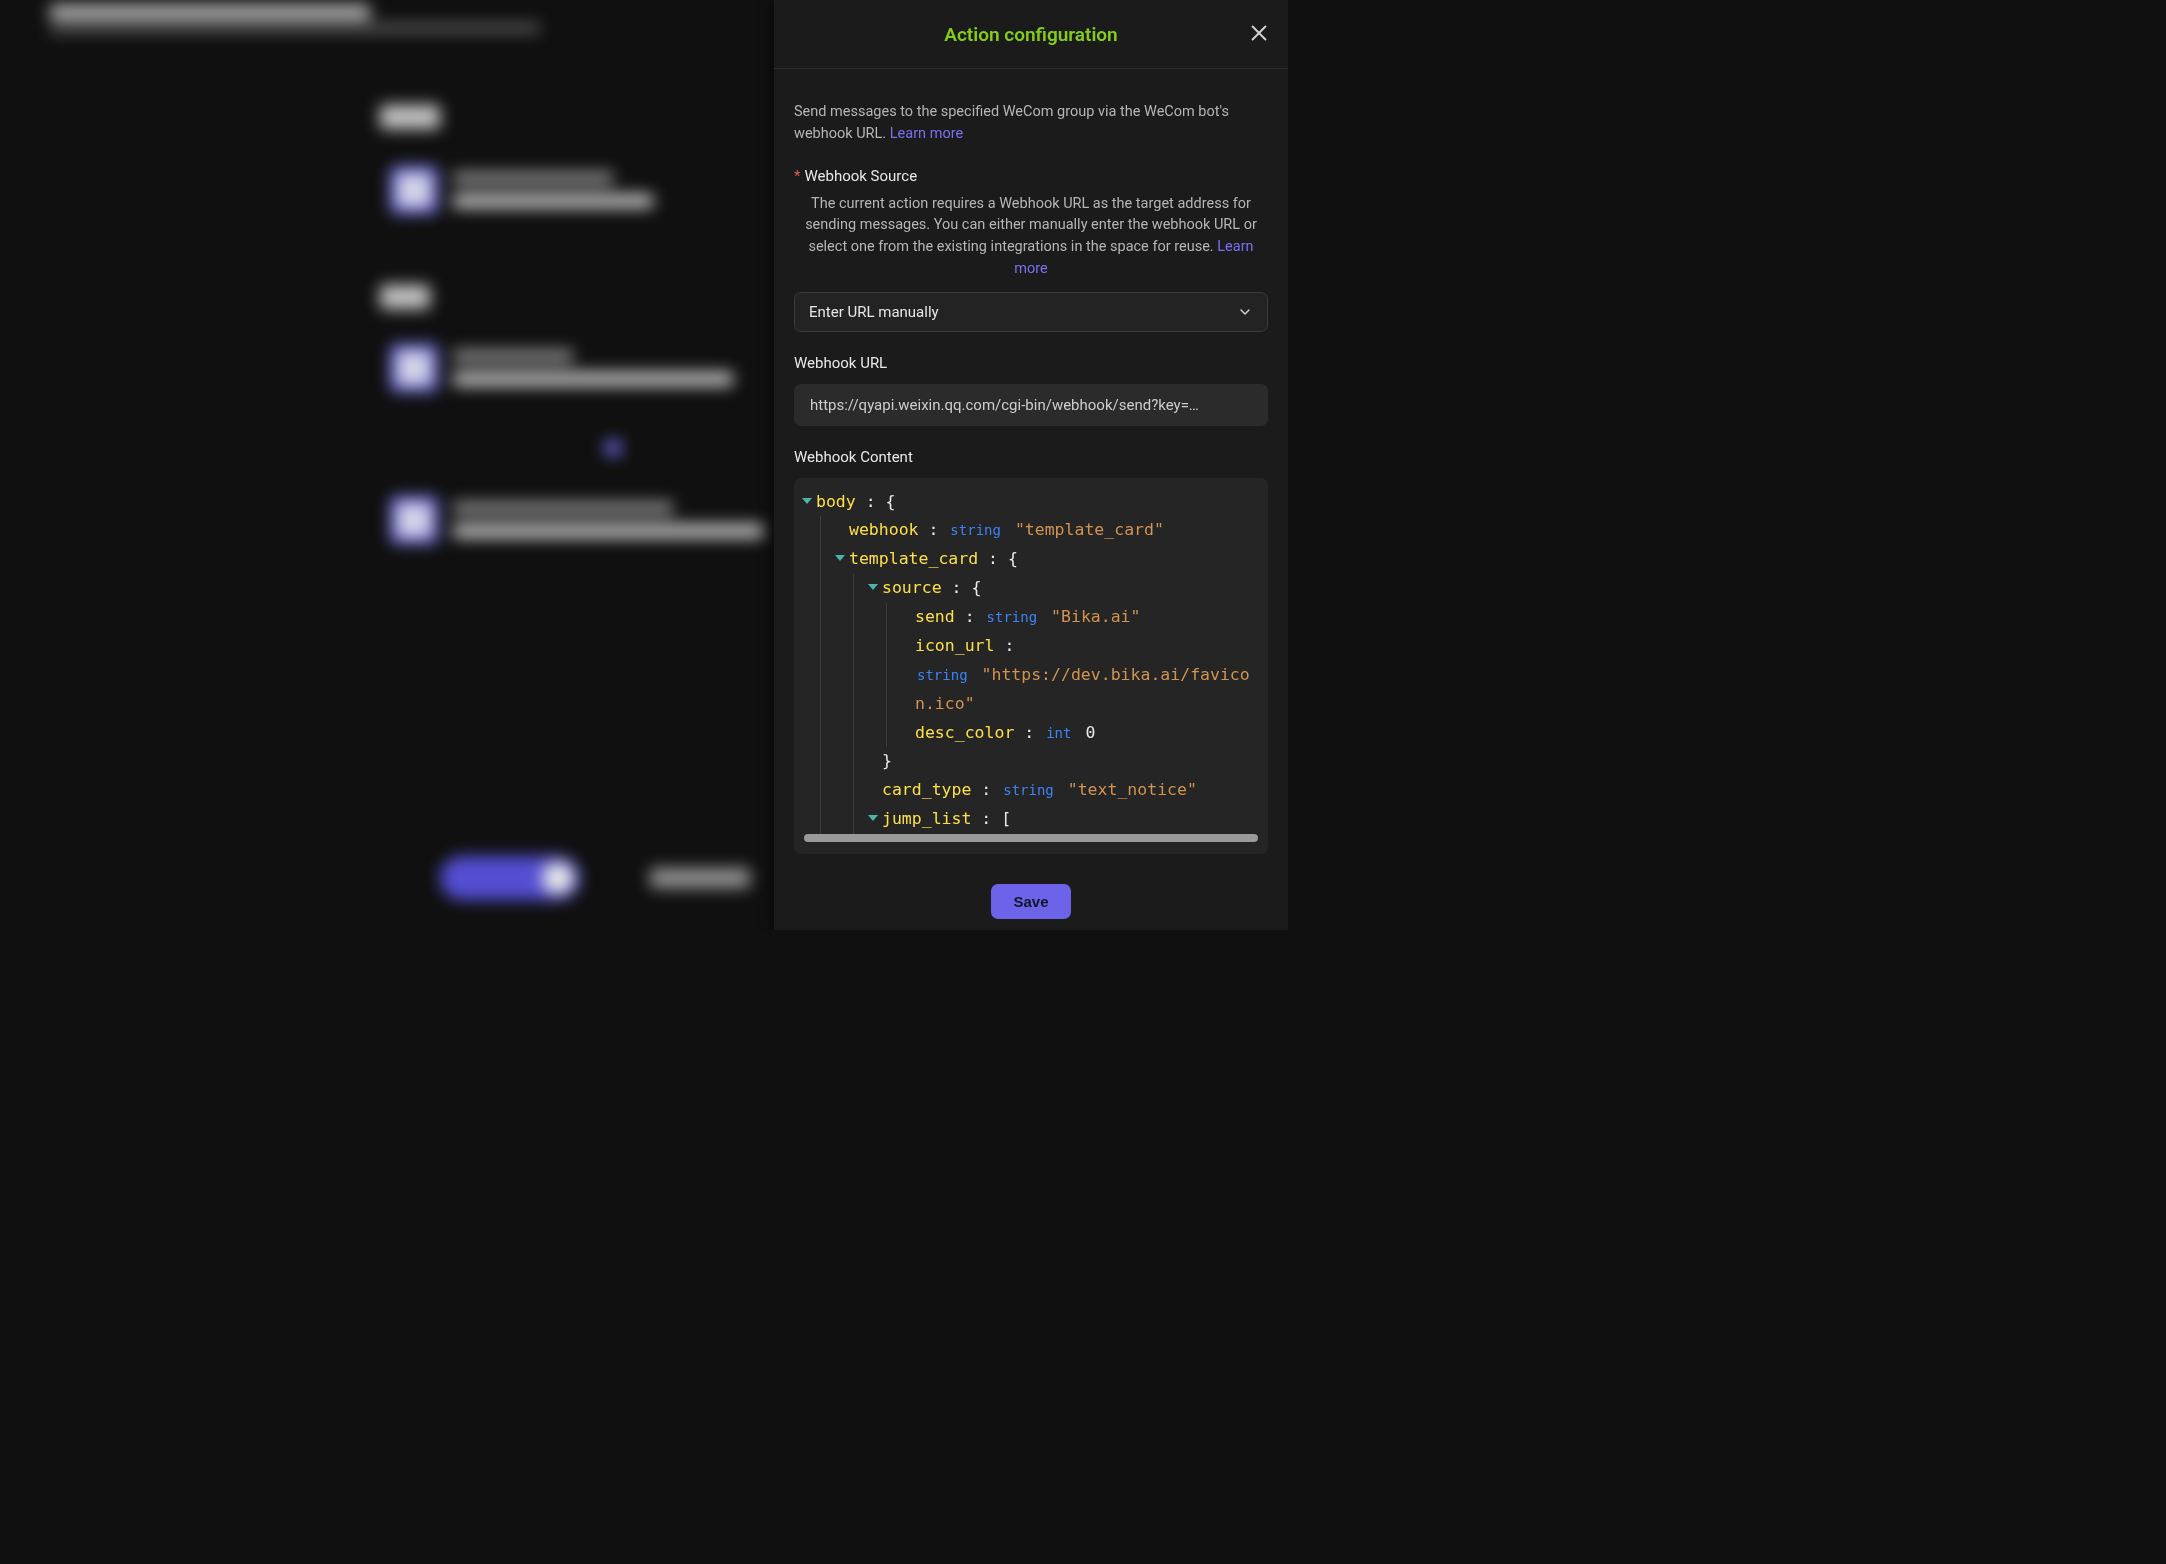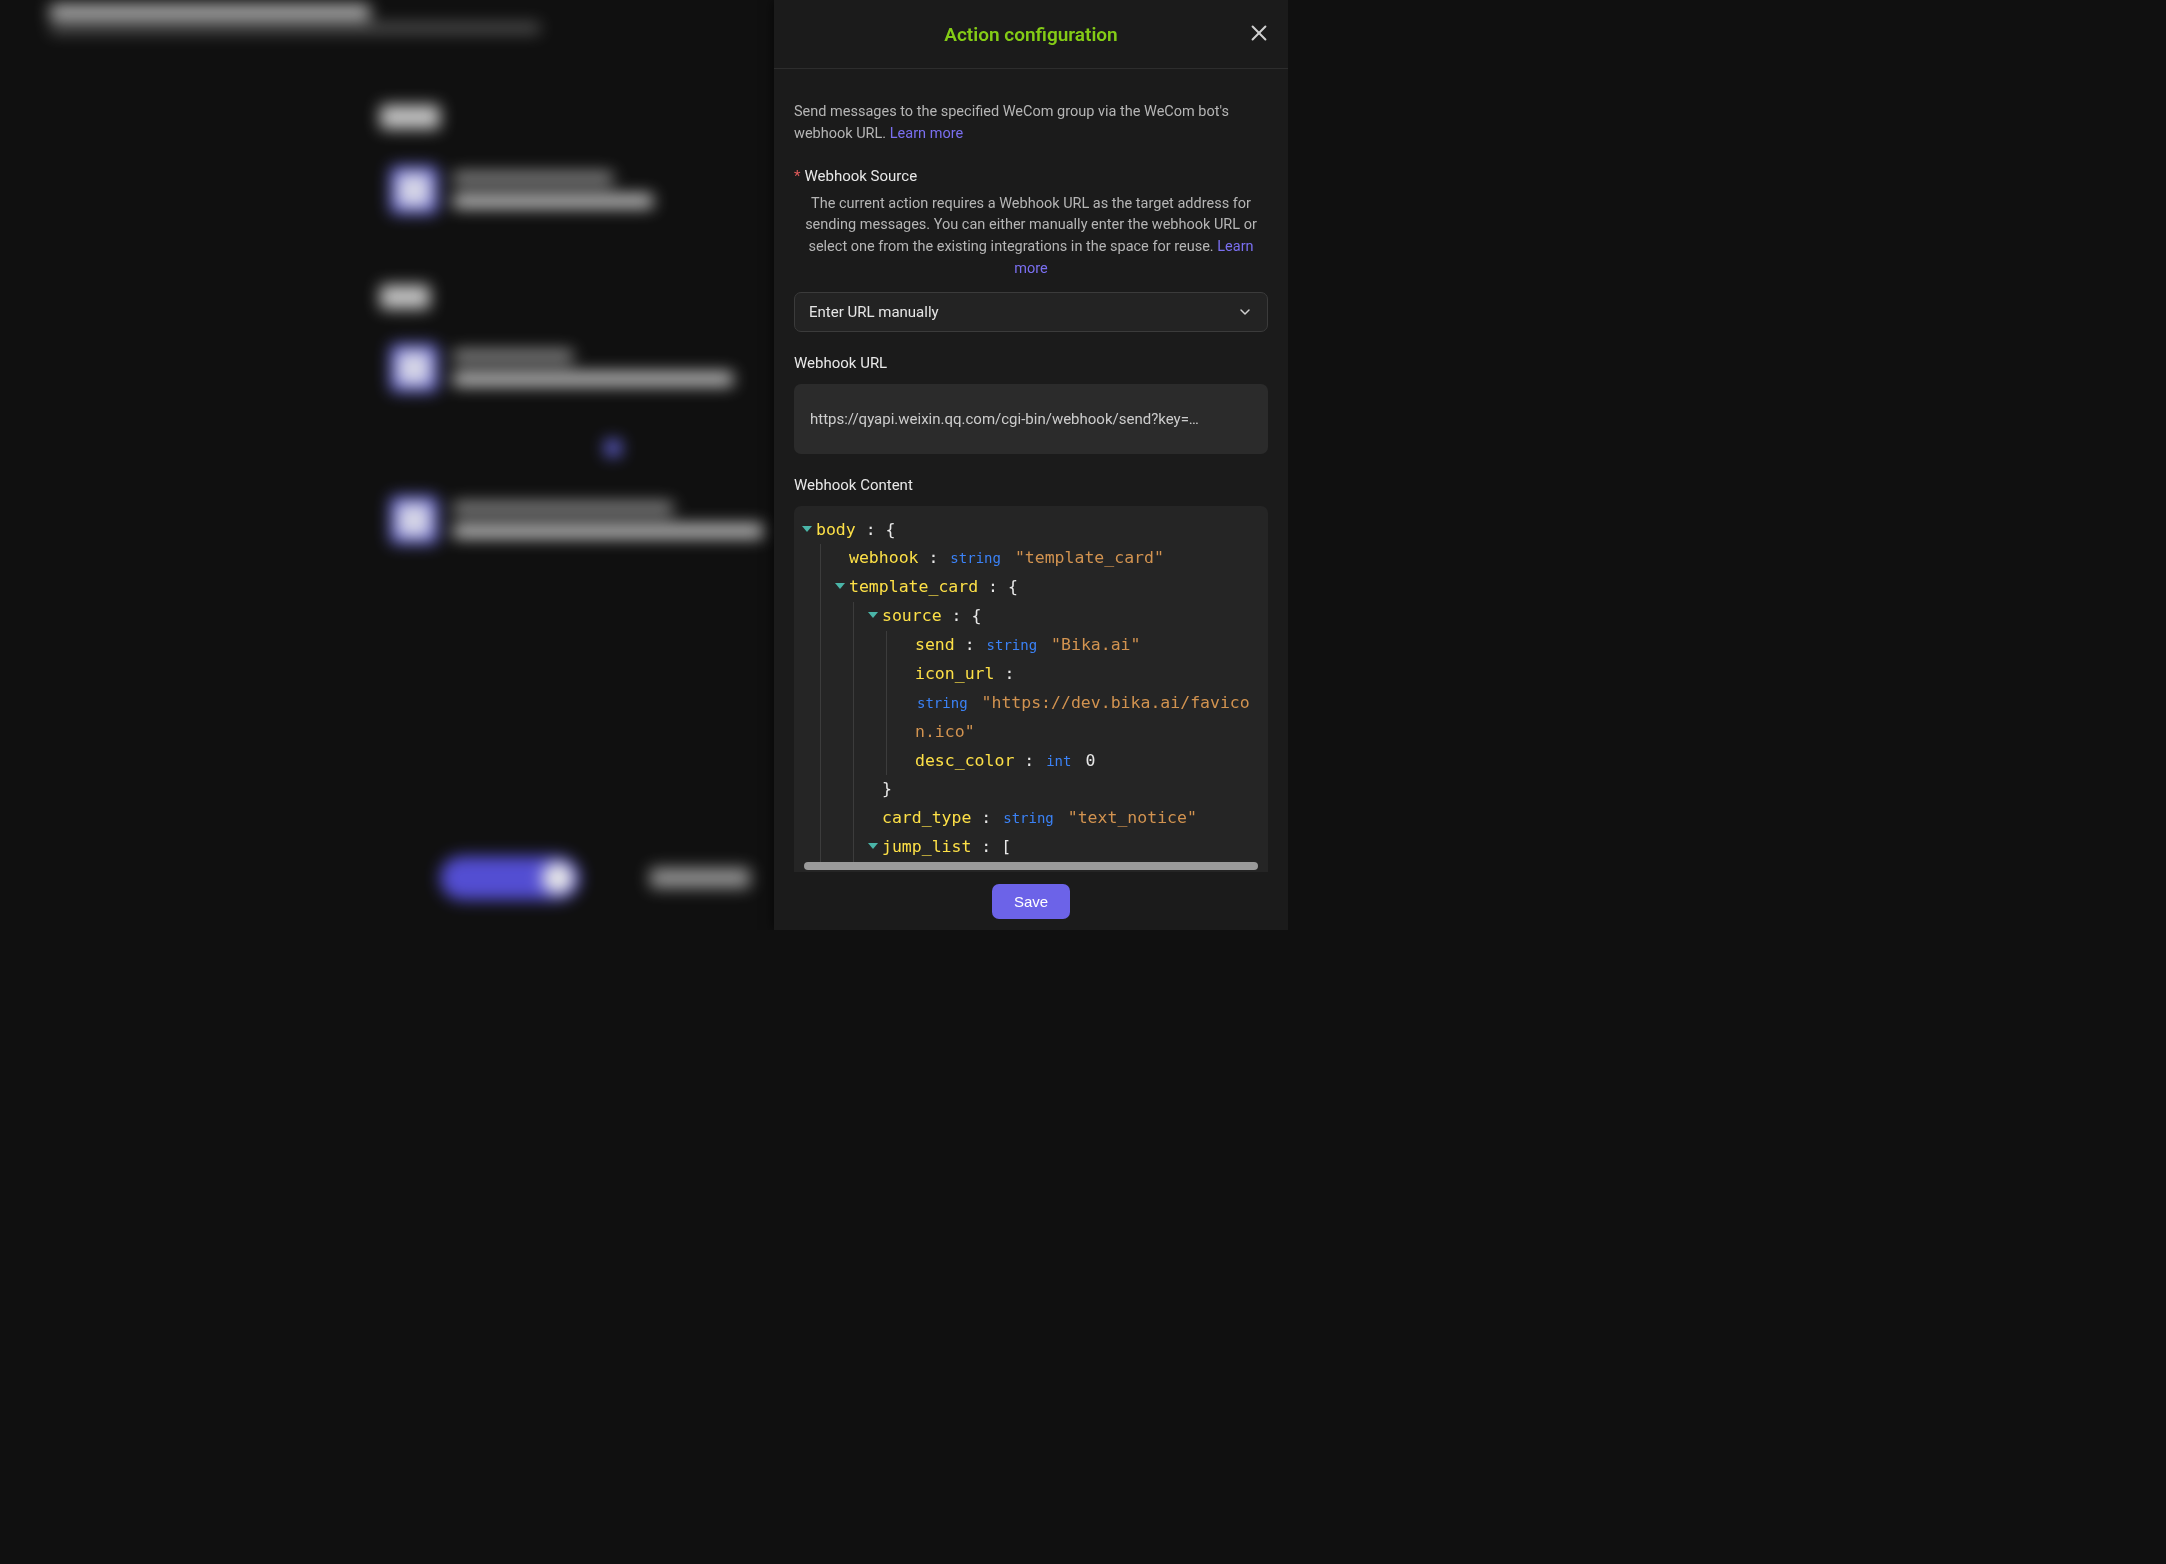--- a/index.html
+++ b/index.html
@@ -182,21 +182,21 @@
   }
   .chevron-down svg { width:100%; height:100%; }
 
   .url-input {
     margin-top: 12px;
     background: #2b2b2b;
     border-radius: 7px;
     height: 38px;
     display: flex;
     align-items: center;
-    padding: 16px 14px;
+    padding: 2px 14px;
   }
   .url-input input {
     background: transparent;
     border: none;
     outline: none;
     color: #cdcdcd;
     font-size: 15px;
     width: 100%;
     font-family: inherit;
   }
@@ -240,26 +240,26 @@
 
   .panel-footer {
     height: 58px;
     flex-shrink: 0;
     display: flex;
     align-items: center;
     justify-content: center;
   }
   .save-btn {
     background: #6c63e8;
-    color: #ffffff;
+    color: #0f172a;
     border: none;
     border-radius: 7px;
     padding: 9px 22px;
     font-size: 15px;
-    font-weight: 400;
+    font-weight: 700;
     cursor: pointer;
   }
 
   .hscroll-track {
     height: 8px;
     background: #9a9a9a;
     border-radius: 4px;
     margin: 0 2px 2px 2px;
   }
   

